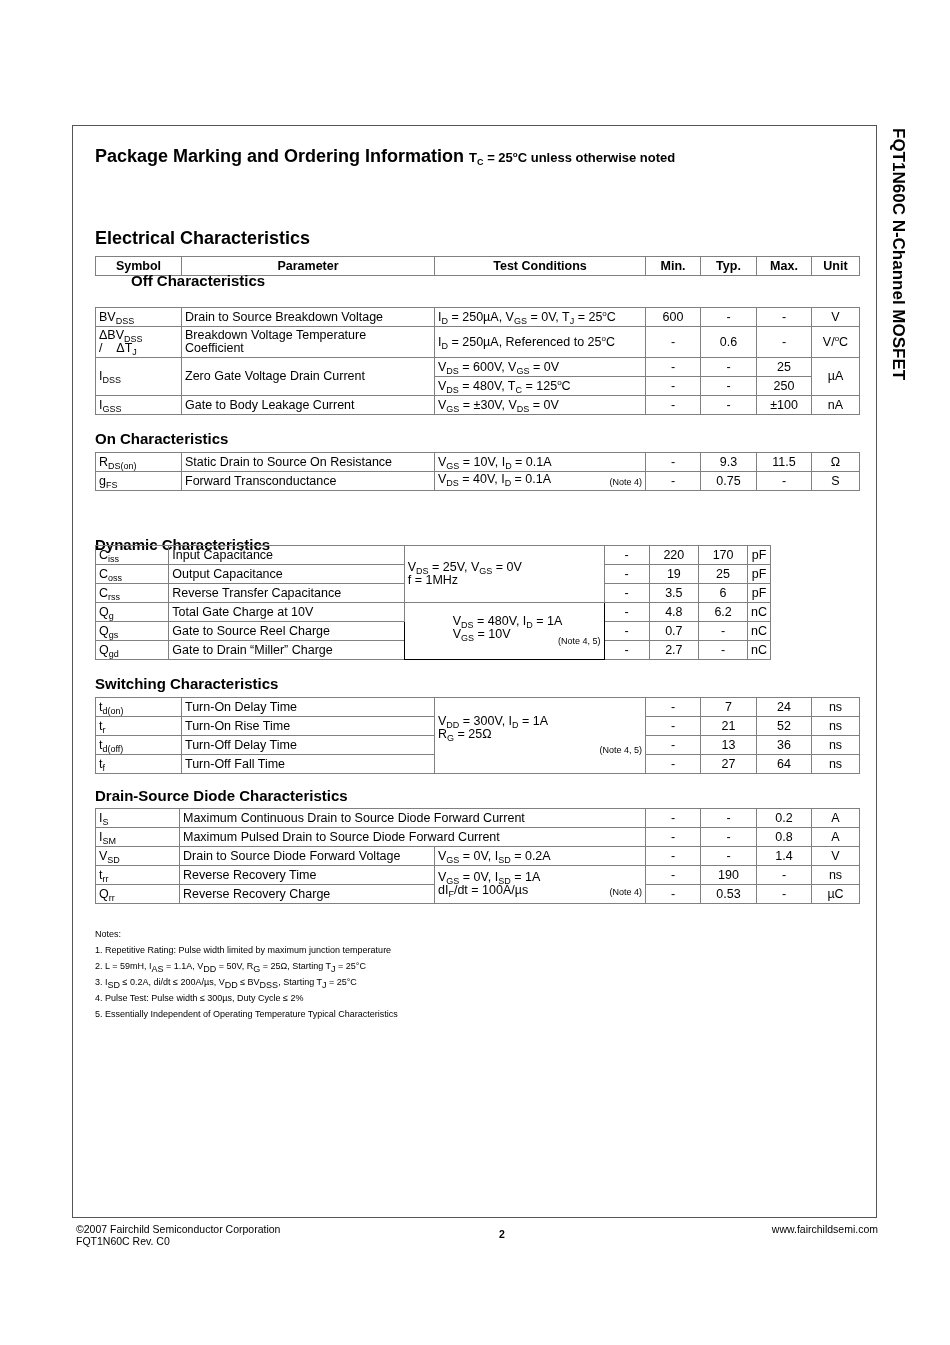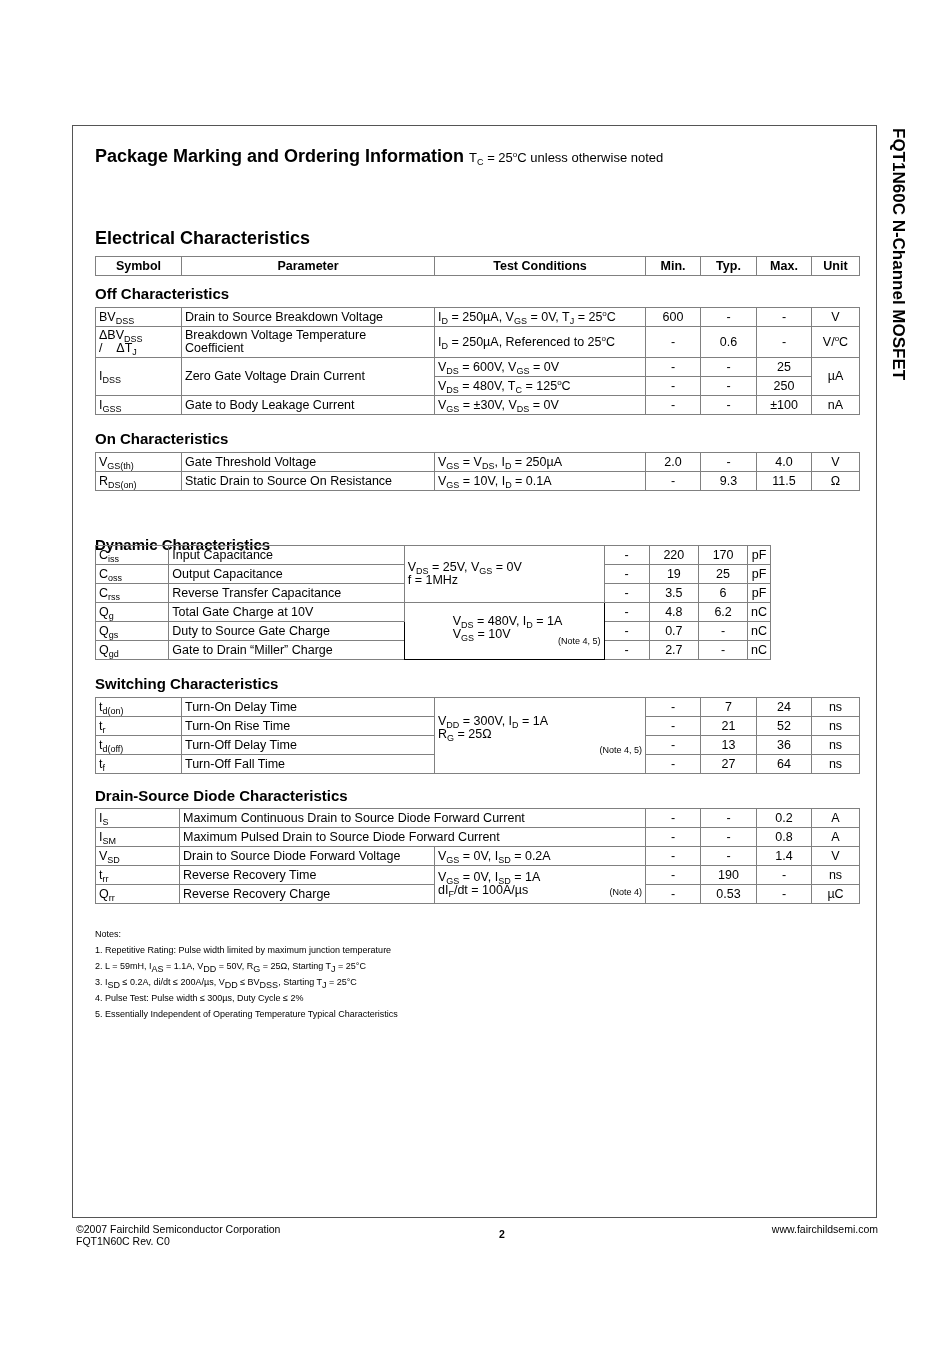--- a/index.html
+++ b/index.html
@@ -1,21 +1,21 @@
 <!DOCTYPE html>
 <html><head>
 <meta charset="utf-8">
 <style>
   html, body { margin:0; padding:0; background:#ffffff; }
   body { width:950px; height:1345px; position:relative; font-family:"Liberation Sans", sans-serif; color:#000; overflow:hidden; }
   .page-border { position:absolute; left:72px; top:125px; width:805px; height:1093px; border:1px solid #555; border-bottom:1px solid #555; box-sizing:border-box; }
   .side-title { position:absolute; left:884px; top:128px; width:24px; height:300px; }
   .side-title span { position:absolute; left:0; top:0; transform-origin:0 0; transform:translate(24px,0) rotate(90deg); white-space:nowrap; font-weight:bold; font-size:17px; }
   h2 { position:absolute; margin:0; font-size:18px; font-weight:bold; white-space:nowrap; }
-  h2 .sub { font-size:13px; font-weight:normal; }
+  h2 .sub { font-size:13px; font-weight:bold; }
   h3 { position:absolute; margin:0; font-size:15px; font-weight:bold; left:95px; white-space:nowrap; }
   table { position:absolute; border-collapse:collapse; font-size:12.5px; }
   td, th { border:1px solid #808080; padding:0 3px; height:18px; line-height:13px; white-space:nowrap; }
   th { font-weight:bold; text-align:center; }
   .pkg td { text-align:center; }
   .c { text-align:center; }
   .note { float:right; font-size:9px; margin-top:7px; }
   sub { font-size:9px; vertical-align:-3px; line-height:0; }
   sup { font-size:8px; vertical-align:5px; line-height:0; }
   .notes { position:absolute; left:95px; top:926px; font-size:9px; line-height:16px; }
@@ -63,21 +63,21 @@
     <th>Parameter</th>
     <th>Test Conditions</th>
     <th>Min.</th>
     <th>Typ.</th>
     <th>Max.</th>
     <th>Unit</th>
   </tr>
 </tbody>
   </table>
 
-<h3 style="top:285px;">Off Characteristics</h3>
+<h3 style="top:272px;margin-left:36px;">Off Characteristics</h3>
 <table style="left:95px; top:307px; width:765px;">
   <colgroup>
       <col style="width:86px">
       <col style="width:253px">
       <col style="width:211px">
       <col style="width:55px">
       <col style="width:56px">
       <col style="width:55px">
       <col>
     </colgroup>
@@ -132,38 +132,38 @@
   <colgroup>
       <col style="width:86px">
       <col style="width:253px">
       <col style="width:211px">
       <col style="width:55px">
       <col style="width:56px">
       <col style="width:55px">
       <col>
     </colgroup>
   <tbody>
-      <tr>
-    <td><span>V</span><sub>GS(th)</sub></td>
-    <td>Gate Threshold Voltage</td>
-    <td>V<sub>GS</sub> = V<sub>DS</sub>, I<sub>D</sub> = 250µA</td>
-    <td class="c">2.0</td>
-    <td class="c">-</td>
-    <td class="c">4.0</td>
-    <td class="c">V</td>
-  </tr>
   <tr>
     <td><span>R</span><sub>DS(on)</sub></td>
     <td>Static Drain to Source On Resistance</td>
     <td>V<sub>GS</sub> = 10V, I<sub>D</sub> = 0.1A</td>
     <td class="c">-</td>
     <td class="c">9.3</td>
     <td class="c">11.5</td>
     <td class="c">Ω</td>
   </tr>
+  <tr>
+    <td><span>g</span><sub>FS</sub></td>
+    <td>Forward Transconductance</td>
+    <td>V<sub>DS</sub> = 40V, I<sub>D</sub> = 0.1A<span class="note" style="margin-top:3px;">(Note 4)</span></td>
+    <td class="c">-</td>
+    <td class="c">0.75</td>
+    <td class="c">-</td>
+    <td class="c">S</td>
+  </tr>
 </tbody>
   </table>
 
 <h3 style="top:536px;">Dynamic Characteristics</h3>
 <table style="left:95px; top:545px; width:676px;">
   <colgroup>
       <col style="width:86px">
       <col style="width:253px">
       <col style="width:211px">
       <col style="width:55px">
@@ -201,21 +201,21 @@
     <td><span>Q</span><sub>g</sub></td>
     <td>Total Gate Charge at 10V</td>
     <td rowspan="3" style="border:1px solid #000;padding-left:48px;">V<sub>DS</sub> = 480V, I<sub>D</sub> = 1A<br>V<sub>GS</sub> = 10V<span class="note">(Note 4, 5)</span></td>
     <td class="c">-</td>
     <td class="c">4.8</td>
     <td class="c">6.2</td>
     <td class="c">nC</td>
   </tr>
   <tr>
     <td><span>Q</span><sub>gs</sub></td>
-    <td>Duty to Source Gate Charge</td>
+    <td>Gate to Source Reel Charge</td>
     <td class="c">-</td>
     <td class="c">0.7</td>
     <td class="c">-</td>
     <td class="c">nC</td>
   </tr>
   <tr>
     <td><span>Q</span><sub>gd</sub></td>
     <td>Gate to Drain “Miller” Charge</td>
     <td class="c">-</td>
     <td class="c">2.7</td>

